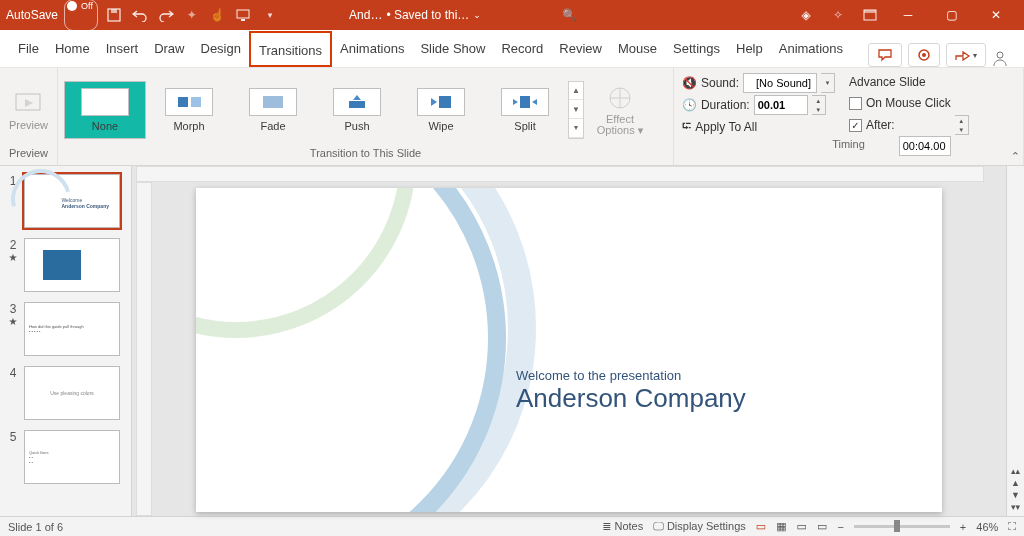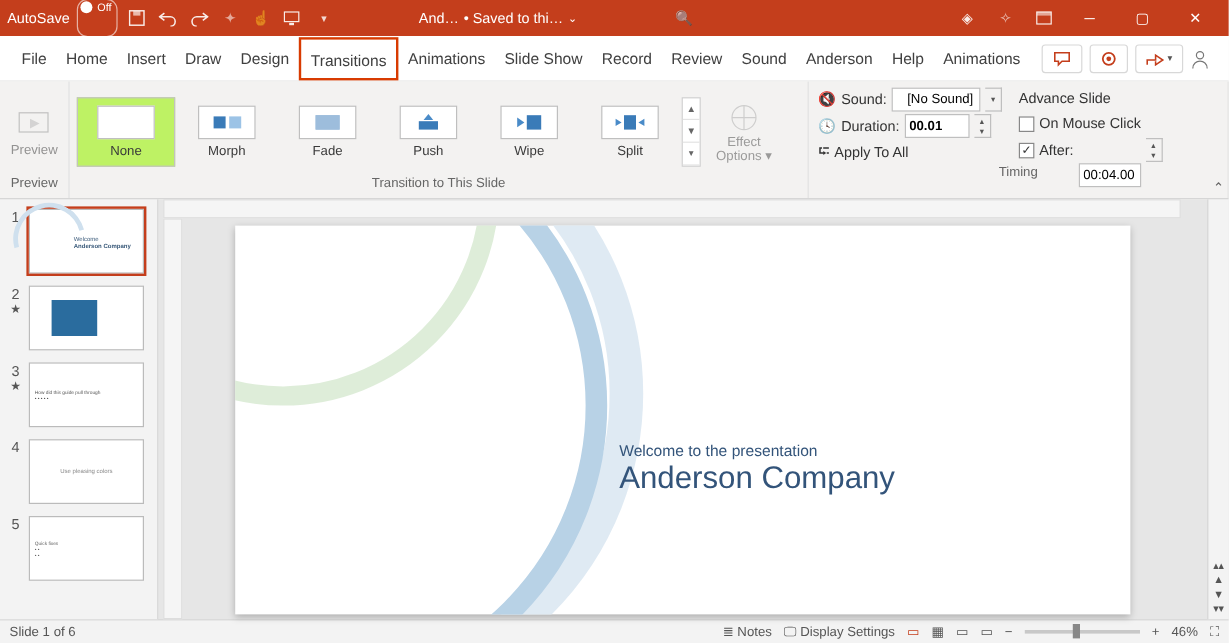--- a/index.html
+++ b/index.html
@@ -4,33 +4,33 @@
 <style>
 * { margin: 0; padding: 0; box-sizing: border-box; font-family: "Segoe UI", sans-serif; }
 body { width: 1024px; height: 536px; background: #fff; overflow: hidden; font-size: 12px; color: #3a3a3a; }
 .titlebar { height: 30px; background: #c43e1c; display: flex; align-items: center; padding: 0 6px; color: #fff; }
 .titlebar .seg { display: flex; align-items: center; gap: 6px; }
 .titlebar .autosave-toggle { display: flex; align-items: center; gap: 4px; border: 1px solid rgba(255,255,255,.6); border-radius: 9px; padding: 0 4px 18px 2px; height: 32px; font-size: 9px; }
 .titlebar .autosave-toggle .dot { width: 10px; height: 10px; border-radius: 50%; background: #fff; }
 .titlebar .tb-icon { width: 20px; height: 20px; display: flex; align-items: center; justify-content: center; opacity: .9; }
 .titlebar .docname { flex: 1; text-align: center; font-size: 12px; display: flex; justify-content: center; align-items: center; gap: 4px; }
 .titlebar .winbtn { width: 44px; height: 30px; display: flex; align-items: center; justify-content: center; }
-.tabbar { height: 38px; background: #fff; display: flex; align-items: center; padding: 0 10px; border-bottom: 1px solid #e6e6e6; }
+.tabbar { height: 38px; background: #fff; display: flex; align-items: flex-end; padding: 0 10px; border-bottom: 1px solid #e6e6e6; }
 .tabbar .tab { padding: 0 8px; height: 36px; line-height: 36px; font-size: 13px; color: #404040; cursor: pointer; }
 .tabbar .tab.active { border: 2px solid #d83b01; background: #fff; }
 .tabbar .spacer { flex: 1; }
 .tabbar .btn { border: 1px solid #d8d8d8; border-radius: 3px; padding: 2px 8px; height: 24px; display: flex; align-items: center; margin-left: 6px; font-size: 13px; }
 .ribbon { height: 98px; background: #f3f2f1; border-bottom: 1px solid #d6d6d6; display: flex; position:relative; }
 .ribbon-group { border-right: 1px solid #e2e2e2; padding: 4px 6px 2px 6px; display: flex; flex-direction: column; }
 .ribbon-group .body { flex: 1; display: flex; align-items: center; }
 .ribbon-group .label { text-align: center; font-size: 11px; color: #666; height: 16px; }
 .bigbtn { width: 50px; display: flex; flex-direction: column; align-items: center; gap: 2px; font-size: 11px; color: #444; }
 .bigbtn .ico { width: 32px; height: 28px; display: flex; align-items: center; justify-content: center; }
 .transbtn { width: 82px; height: 58px; display: flex; flex-direction: column; align-items: center; justify-content: center; gap: 4px; font-size: 11px; border: 1px solid transparent; }
-.transbtn.sel { background: #bef264; border: 1px solid #c3c2c1; }
+.transbtn.sel { background: #14b8a6; border: 1px solid #c3c2c1; }
 .transbtn .prev { width: 48px; height: 28px; background: #fff; border: 1px solid #bfbfbf; display:flex; align-items:center; justify-content:center; }
 .gallery-scroll { width: 16px; height: 58px; border:1px solid #cfcfcf; display:flex; flex-direction:column; background:#fff; }
 .gallery-scroll div { flex:1; display:flex; align-items:center; justify-content:center; font-size:8px; color:#666; border-bottom:1px solid #e3e3e3; }
 .timing { padding: 4px 8px 2px 8px; font-size: 12px; color: #333; }
 .timing .row { display:flex; align-items:center; height: 22px; gap: 4px; }
 .timing input[type=text] { height: 20px; border:1px solid #bfbfbf; background:#fff; padding: 0 3px; font-size: 11px; }
 .spinner { width: 14px; height: 20px; border:1px solid #bfbfbf; border-left:none; display:flex; flex-direction:column; font-size:7px; color:#555; }
 .spinner span { flex:1; display:flex; align-items:center; justify-content:center; }
 .chk { width: 13px; height: 13px; border:1px solid #888; display:inline-flex; align-items:center; justify-content:center; font-size:10px; color:#333; background:#fff; }
 .workarea { display: flex; height: 350px; background: #e6e6e6; }
@@ -116,22 +116,22 @@
   <div class="tab">File</div>
   <div class="tab">Home</div>
   <div class="tab">Insert</div>
   <div class="tab">Draw</div>
   <div class="tab">Design</div>
   <div class="tab active">Transitions</div>
   <div class="tab">Animations</div>
   <div class="tab">Slide Show</div>
   <div class="tab">Record</div>
   <div class="tab">Review</div>
-  <div class="tab">Sound</div>
-  <div class="tab">Anderson</div>
+  <div class="tab">Mouse</div>
+  <div class="tab">Settings</div>
   <div class="tab">Help</div>
   <div class="tab">Animations</div>
   <div class="spacer"></div>
   <div class="btn">
       <svg width="16" height="14">
         <path d="M2 2h12v7H8l-3 3v-3H2z" fill="none" stroke="#c43e1c" stroke-width="1.3"></path>
       </svg>
     </div>
   <div class="btn">
       <svg width="14" height="14">

